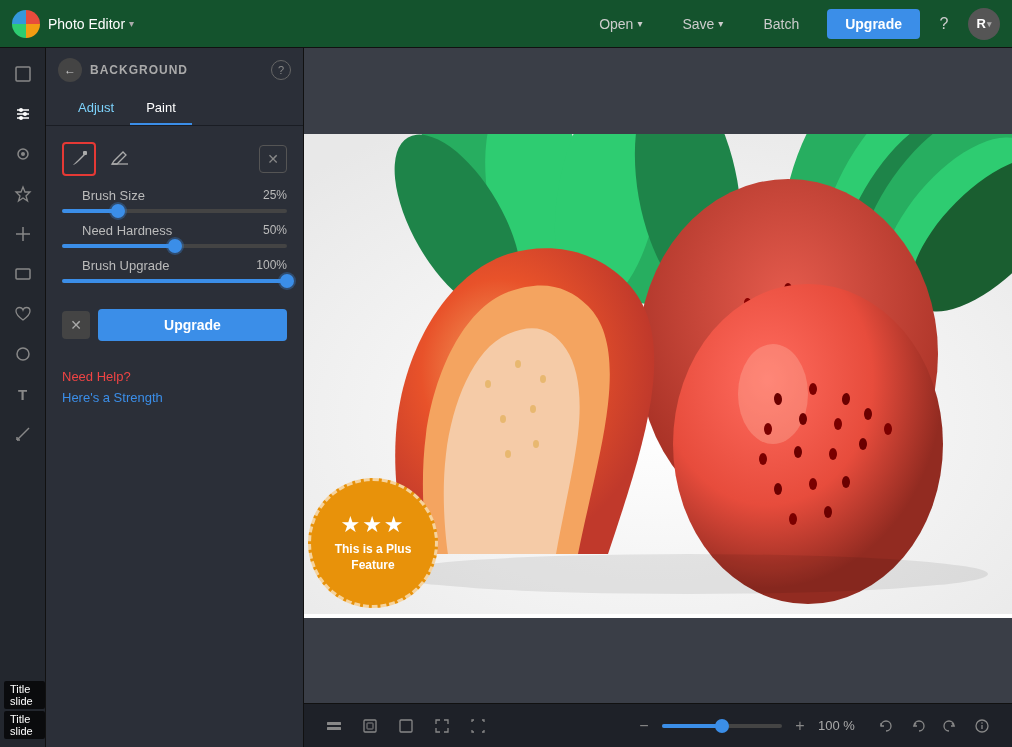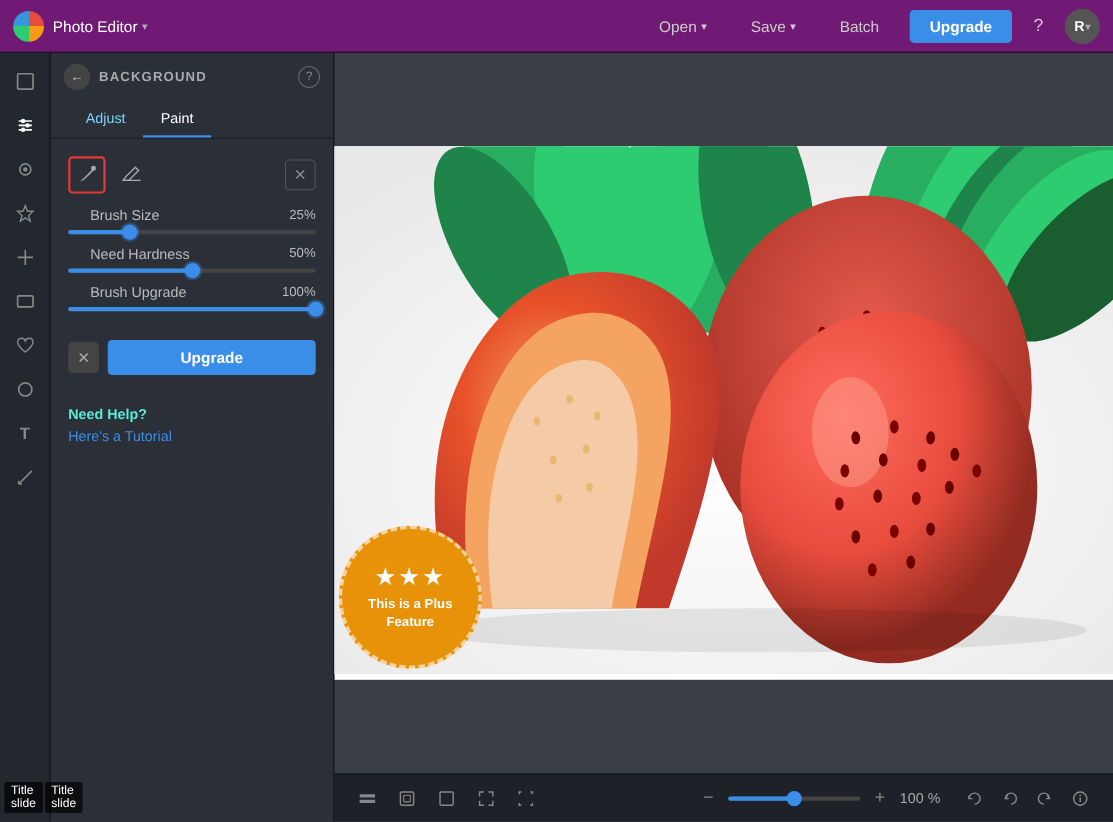--- a/index.html
+++ b/index.html
@@ -8,21 +8,21 @@
       background: #2b2f38;
       width: 1012px;
       height: 747px;
       overflow: hidden;
       display: flex;
       flex-direction: column;
     }
 
     
     .topbar {
-      background: #701a75;
+      background: #14532d;
       height: 48px;
       display: flex;
       align-items: center;
       padding: 0 12px;
       gap: 8px;
       flex-shrink: 0;
       border-bottom: 1px solid #111;
     }
     .topbar-logo {
       width: 28px;
@@ -326,39 +326,39 @@
       font-weight: 600;
       cursor: pointer;
     }
 
     
     .help-section {
       padding: 12px 16px;
       margin-top: 4px;
     }
     .help-title {
-      color: #5eead4;
+      color: #ef4444;
       font-size: 13px;
-      font-weight: 700;
+      font-weight: 400;
       margin-bottom: 4px;
     }
     .help-link {
       color: #3b8ee8;
       font-size: 13px;
       cursor: pointer;
       text-decoration: none;
     }
 
     
     .tooltip-slides {
       position: absolute;
       bottom: 8px;
       left: 4px;
       display: flex;
-      flex-direction: row;
+      flex-direction: column;
       gap: 2px;
     }
     .tooltip-slide-item {
       background: rgba(0,0,0,0.7);
       color: #fff;
       font-size: 11px;
       padding: 2px 6px;
       border-radius: 2px;
     }
 
@@ -648,21 +648,21 @@
       </div>
     </div>
 
     <div class="upgrade-area">
       <button class="upgrade-close-btn">✕</button>
       <button class="btn-upgrade-panel">Upgrade</button>
     </div>
 
     <div class="help-section">
       <div class="help-title">Need Help?</div>
-      <a class="help-link">Here's a Tutorial</a>
+      <a class="help-link">Here's a Strength</a>
     </div>
   </div>
 
   <div style="flex:1;display:flex;flex-direction:column;overflow:hidden;">
 
     <div class="canvas-area">
       <div class="canvas-image" style="position:relative;">
         
         <svg width="740" height="480" viewBox="0 0 740 480" xmlns="http://www.w3.org/2000/svg">
 

